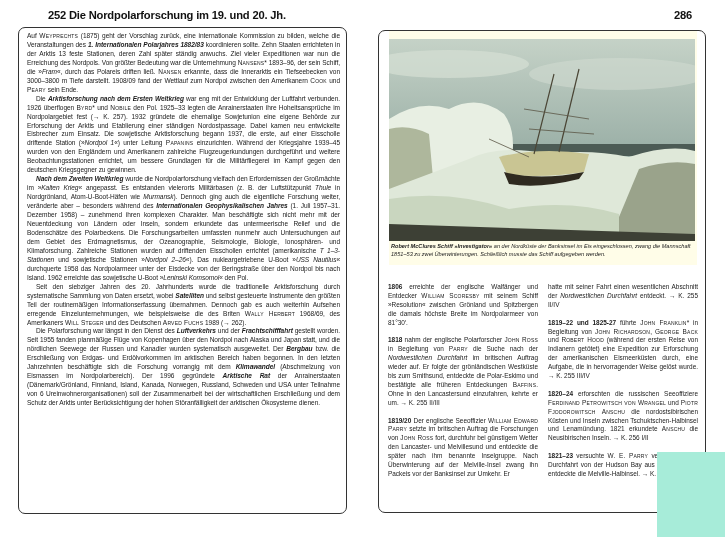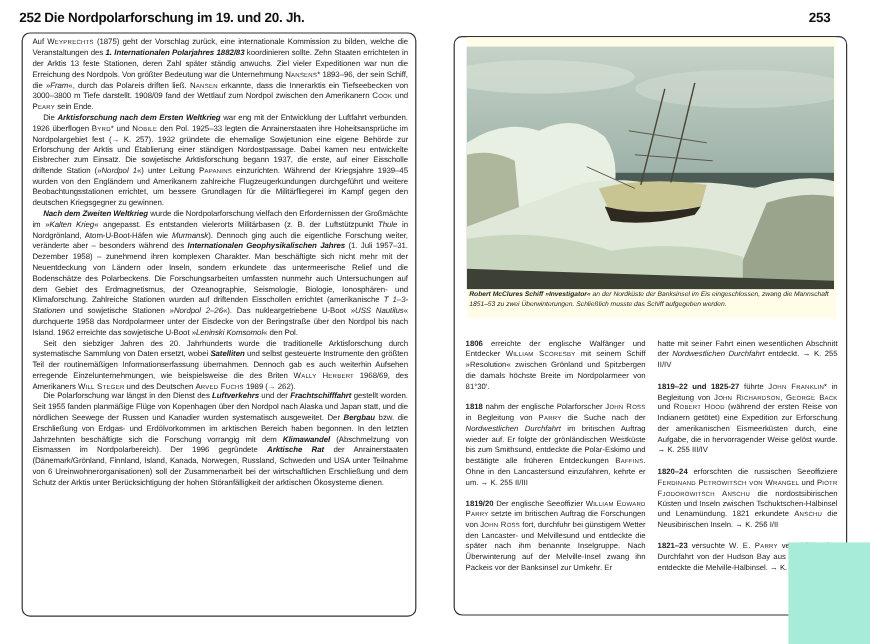--- a/index.html
+++ b/index.html
@@ -1,17 +1,17 @@
 <!DOCTYPE html>
 <html><head>
 <meta charset="utf-8">
 <style>
   html,body{margin:0;padding:0;}
   body{width:725px;height:537px;background:#ffffff;position:relative;overflow:hidden;font-family:"Liberation Sans",sans-serif;color:#1a1a1a;}
-  .page-head{position:absolute;top:9px;font-weight:bold;font-size:11.2px;letter-spacing:-0.2px;color:#111;}
+  .page-head{position:absolute;top:9px;font-weight:bold;font-size:11.2px;letter-spacing:-0.2px;color:#111;margin-left:32px;}
   .head-left{left:16px;}
   .head-right{right:33px;}
   .box{position:absolute;border:1.2px solid #333;border-radius:7px;background:#fff;box-sizing:border-box;}
   .box-left{left:18px;top:27px;width:329px;height:487px;padding:4px 6px 0 8px;}
   .box-right{left:378px;top:30px;width:328px;height:483px;}
   .body-text{font-size:6.55px;line-height:8.95px;text-align:justify;letter-spacing:-0.05px;}
   .body-text p{margin:0;text-indent:0;}
   .body-text p.ind{text-indent:9px;}
   .sc{font-variant:small-caps;letter-spacing:0.2px;}
   .bi{font-weight:bold;font-style:italic;}
@@ -23,21 +23,21 @@
   .col-l{left:9px;}
   .col-r{left:169px;}
   .entry{margin:0 0 8.9px 0;}
   .yr{font-weight:bold;}
   .teal{position:absolute;right:0;top:452px;width:68px;height:85px;background:#a7ecd9;}
 </style>
 </head>
 <body>
 
 <div class="page-head head-left">252  Die Nordpolarforschung im 19. und 20. Jh.</div>
-<div class="page-head head-right">253</div>
+<div class="page-head head-right">286</div>
 
 <div class="box box-left">
   <div class="body-text">
       <p><span>Auf </span><span class="sc">Weyprechts</span><span> (1875) geht der Vorschlag zurück, eine internationale Kommission zu bilden, welche die Veranstaltungen des </span><span class="bi">1. Internationalen Polarjahres 1882/83</span><span> koordinieren sollte. Zehn Staaten errichteten in der Arktis 13 feste Stationen, deren Zahl später ständig anwuchs. Ziel vieler Expeditionen war nun die Erreichung des Nordpols. Von größter Bedeutung war die Unternehmung </span><span class="sc">Nansens</span><span>* 1893–96, der sein Schiff, die »</span><span class="it">Fram</span><span>«, durch das Polareis driften ließ. </span><span class="sc">Nansen</span><span> erkannte, dass die Innerarktis ein Tiefseebecken von 3000–3800 m Tiefe darstellt. 1908/09 fand der Wettlauf zum Nordpol zwischen den Amerikanern </span><span class="sc">Cook</span><span> und </span><span class="sc">Peary</span><span> sein Ende.</span></p>
       <p class="ind"><span>Die </span><span class="bi">Arktisforschung nach dem Ersten Weltkrieg</span><span> war eng mit der Entwicklung der Luftfahrt verbunden. 1926 überflogen </span><span class="sc">Byrd</span><span>* und </span><span class="sc">Nobile</span><span> den Pol. 1925–33 legten die Anrainerstaaten ihre Hoheitsansprüche im Nordpolargebiet fest (→ K. 257). 1932 gründete die ehemalige Sowjetunion eine eigene Behörde zur Erforschung der Arktis und Etablierung einer ständigen Nordostpassage. Dabei kamen neu entwickelte Eisbrecher zum Einsatz. Die sowjetische Arktisforschung begann 1937, die erste, auf einer Eisscholle driftende Station (»</span><span class="it">Nordpol 1</span><span>«) unter Leitung </span><span class="sc">Papanins</span><span> einzurichten. Während der Kriegsjahre 1939–45 wurden von den Engländern und Amerikanern zahlreiche Flugzeugerkundungen durchgeführt und weitere Beobachtungsstationen errichtet, um bessere Grundlagen für die Militärfliegerei im Kampf gegen den deutschen Kriegsgegner zu gewinnen.</span></p>
       <p class="ind"><span class="bi">Nach dem Zweiten Weltkrieg</span><span> wurde die Nordpolarforschung vielfach den Erfordernissen der Großmächte im »</span><span class="it">Kalten Krieg</span><span>« angepasst. Es entstanden vielerorts Militärbasen (z. B. der Luftstützpunkt </span><span class="it">Thule</span><span> in Nordgrönland, Atom-U-Boot-Häfen wie </span><span class="it">Murmansk</span><span>). Dennoch ging auch die eigentliche Forschung weiter, veränderte aber – besonders während des </span><span class="bi">Internationalen Geophysikalischen Jahres</span><span> (1. Juli 1957–31. Dezember 1958) – zunehmend ihren komplexen Charakter. Man beschäftigte sich nicht mehr mit der Neuentdeckung von Ländern oder Inseln, sondern erkundete das untermeerische Relief und die Bodenschätze des Polarbeckens. Die Forschungsarbeiten umfassten nunmehr auch Untersuchungen auf dem Gebiet des Erdmagnetismus, der Ozeanographie, Seismologie, Biologie, Ionosphären- und Klimaforschung. Zahlreiche Stationen wurden auf driftenden Eisschollen errichtet (amerikanische </span><span class="it">T 1–3-Stationen</span><span> und sowjetische Stationen »</span><span class="it">Nordpol 2–26</span><span>«). Das nukleargetriebene U-Boot »</span><span class="it">USS Nautilus</span><span>« durchquerte 1958 das Nordpolarmeer unter der Eisdecke von der Beringstraße über den Nordpol bis nach Island. 1962 erreichte das sowjetische U-Boot »</span><span class="it">Leninski Komsomol</span><span>« den Pol.</span></p>
       <p class="ind"><span>Seit den siebziger Jahren des 20. Jahrhunderts wurde die traditionelle Arktisforschung durch systematische Sammlung von Daten ersetzt, wobei </span><span class="bi">Satelliten</span><span> und selbst gesteuerte Instrumente den größten Teil der routinemäßigen Informationserfassung übernahmen. Dennoch gab es auch weiterhin Aufsehen erregende Einzelunternehmungen, wie beispielsweise die des Briten </span><span class="sc">Wally Herbert</span><span> 1968/69, des Amerikaners </span><span class="sc">Will Steger</span><span> und des Deutschen </span><span class="sc">Arved Fuchs</span><span> 1989 (→ 262).</span></p>
       <p class="ind"><span>Die Polarforschung war längst in den Dienst des </span><span class="bi">Luftverkehrs</span><span> und der </span><span class="bi">Frachtschifffahrt</span><span> gestellt worden. Seit 1955 fanden planmäßige Flüge von Kopenhagen über den Nordpol nach Alaska und Japan statt, und die nördlichen Seewege der Russen und Kanadier wurden systematisch ausgeweitet. Der </span><span class="bi">Bergbau</span><span> bzw. die Erschließung von Erdgas- und Erdölvorkommen im arktischen Bereich haben begonnen. In den letzten Jahrzehnten beschäftigte sich die Forschung vorrangig mit dem </span><span class="bi">Klimawandel</span><span> (Abschmelzung von Eismassen im Nordpolarbereich). Der 1996 gegründete </span><span class="bi">Arktische Rat</span><span> der Anrainerstaaten (Dänemark/Grönland, Finnland, Island, Kanada, Norwegen, Russland, Schweden und USA unter Teilnahme von 6 Ureinwohnerorganisationen) soll der Zusammenarbeit bei der wirtschaftlichen Erschließung und dem Schutz der Arktis unter Berücksichtigung der hohen Störanfälligkeit der arktischen Ökosysteme dienen.</span></p>
     </div>
 </div>

